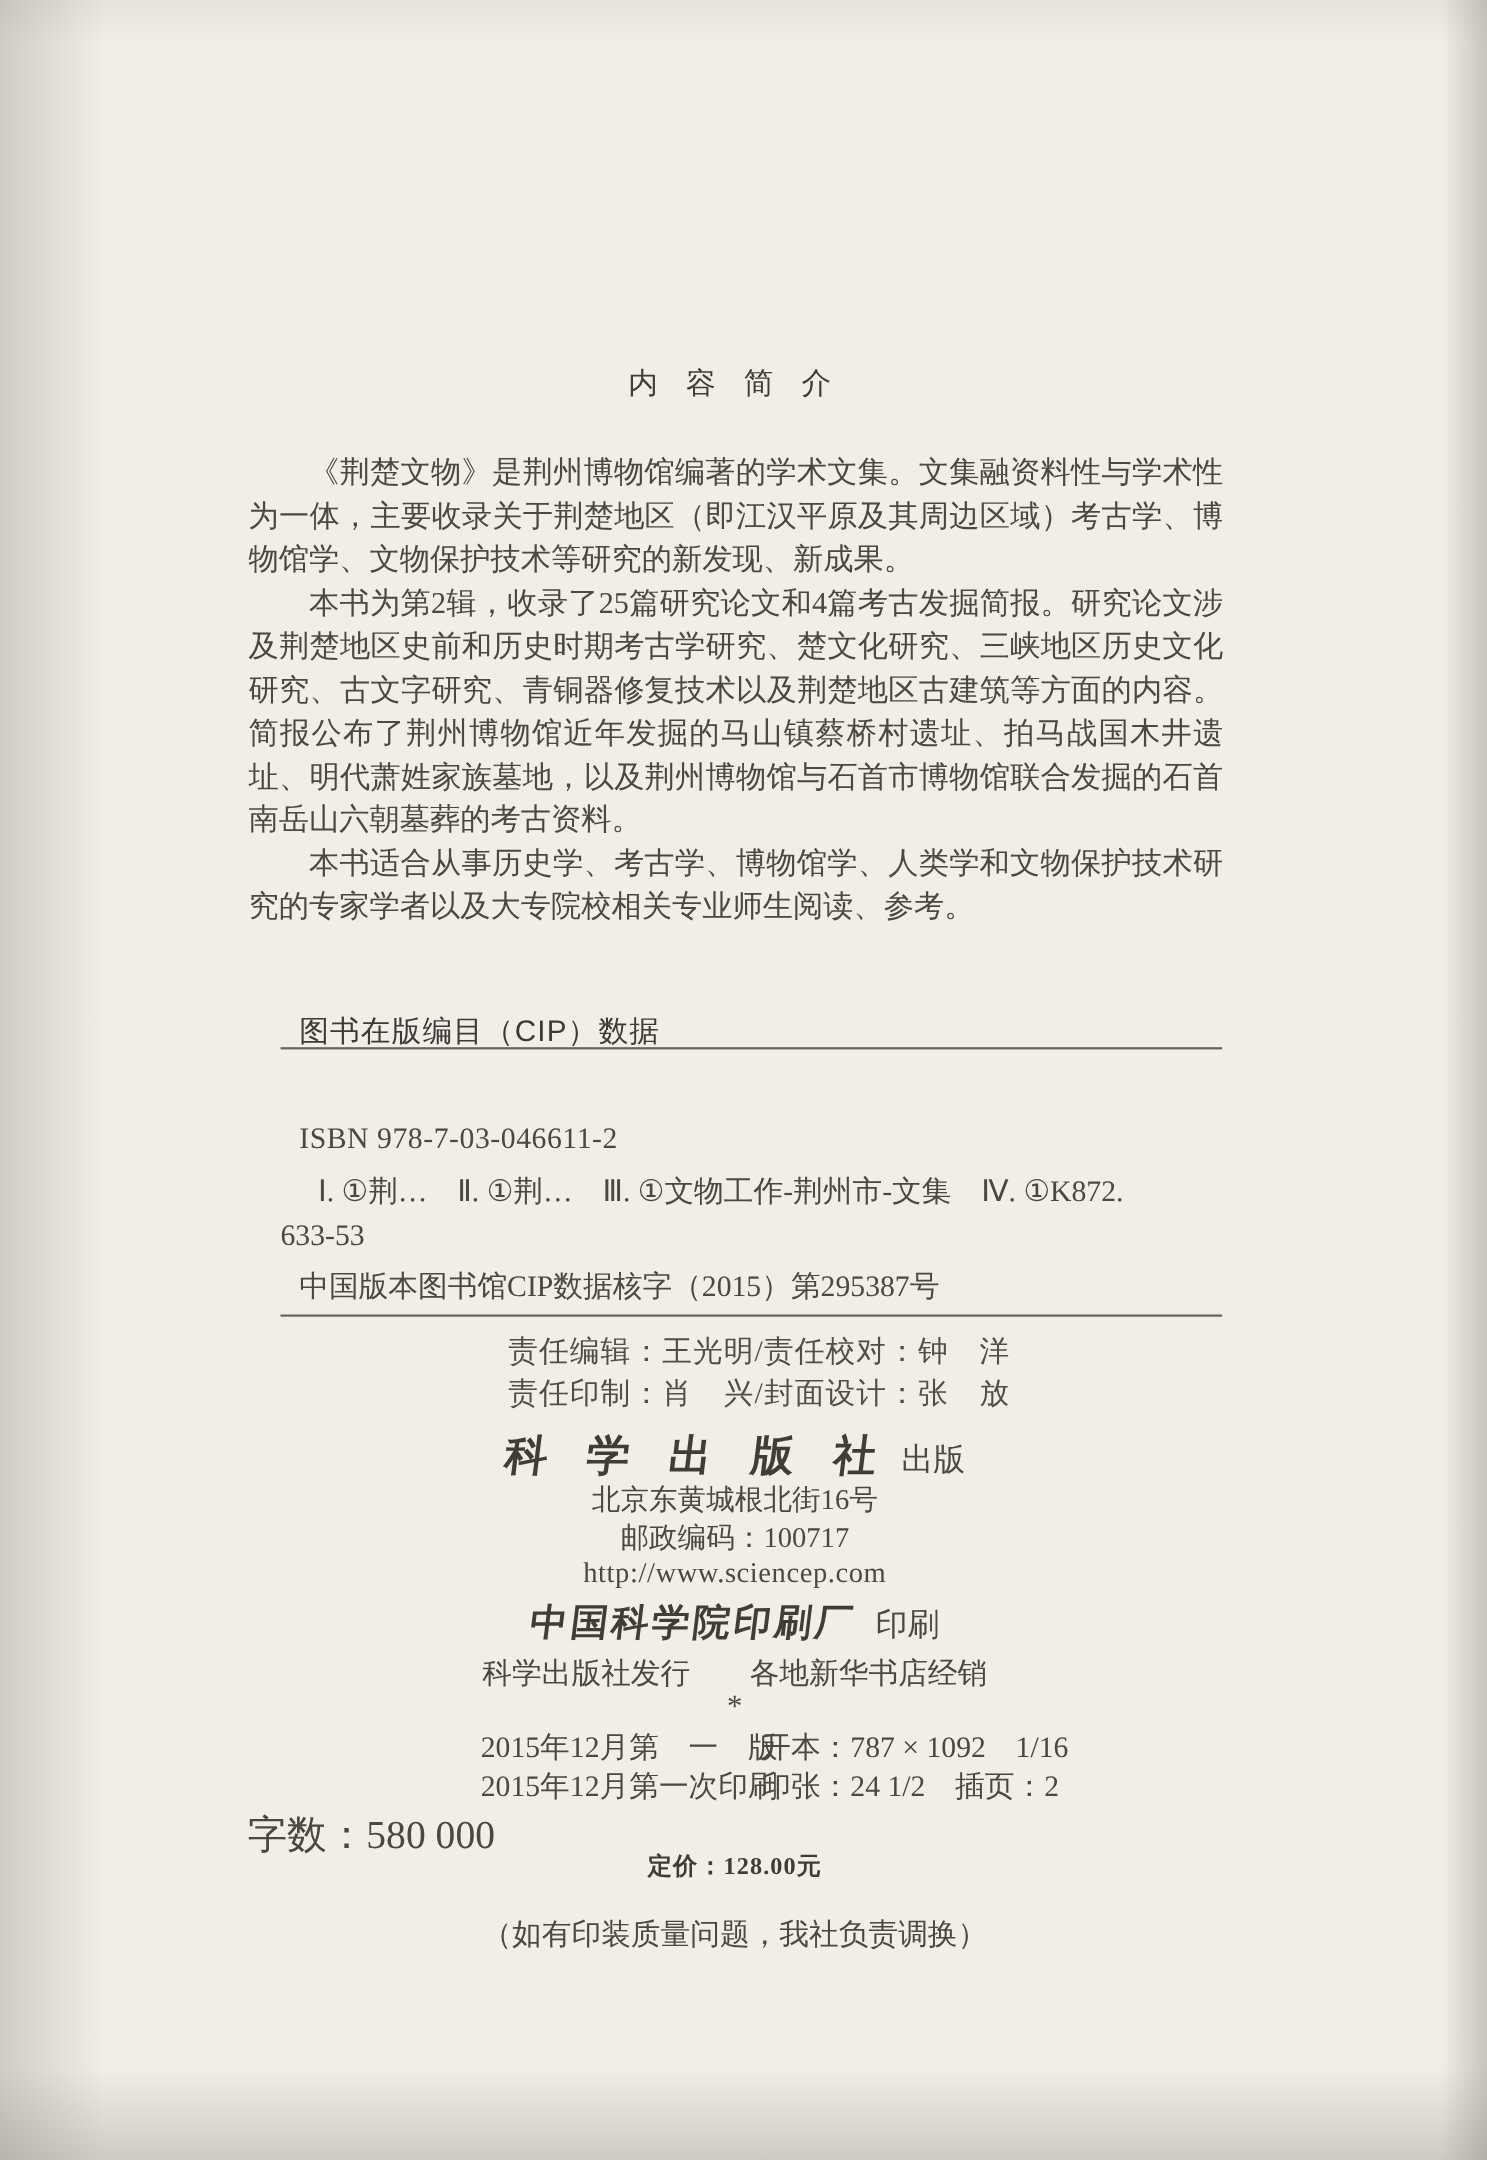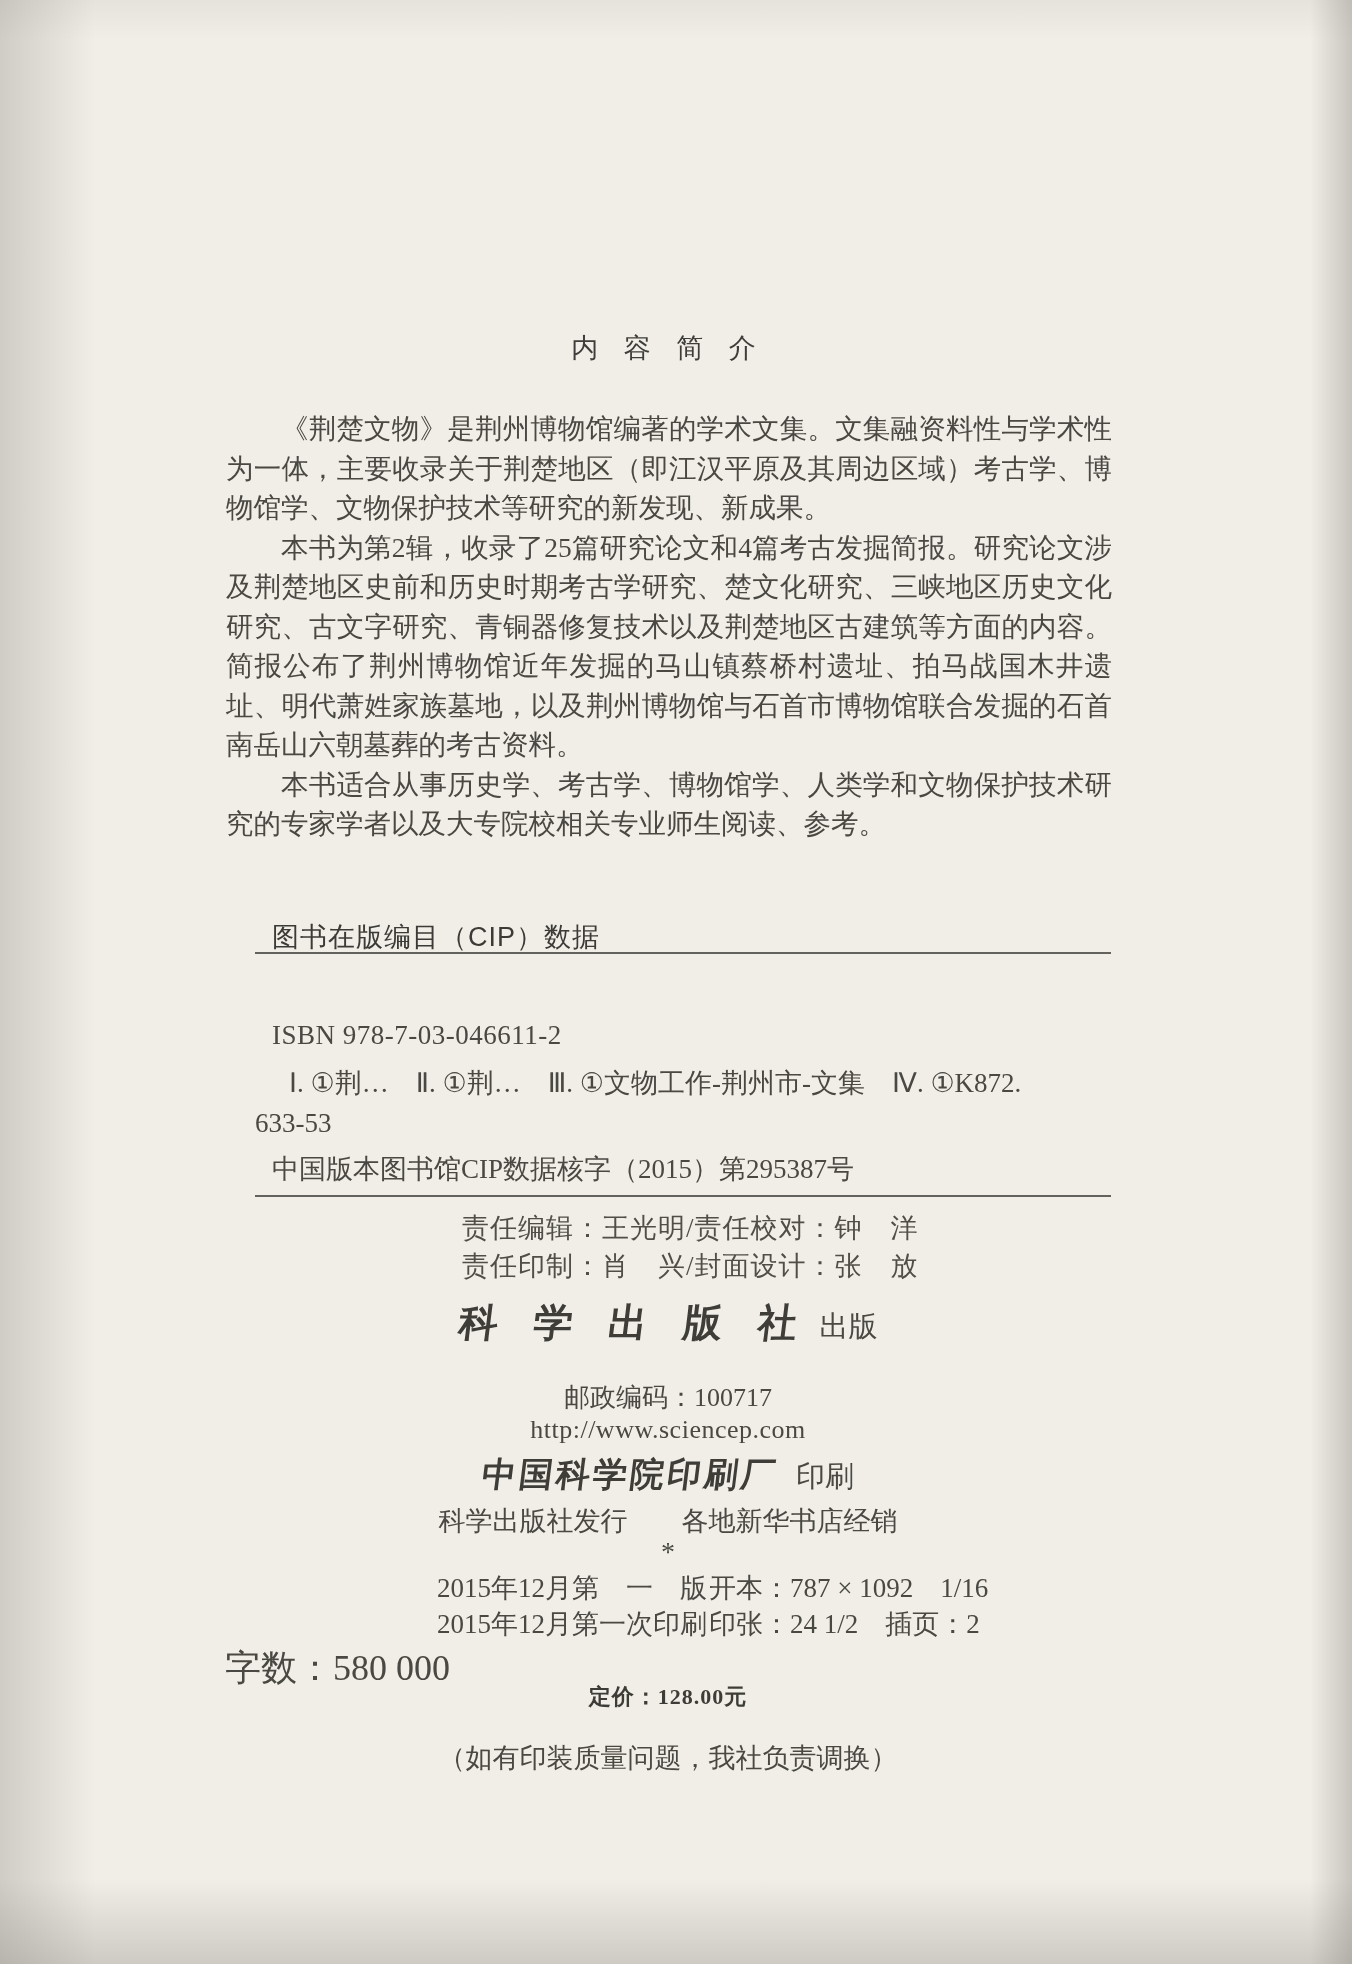--- a/index.html
+++ b/index.html
@@ -69,21 +69,21 @@
   .pub-printer .brush{font-size:34px;letter-spacing:3px;}
   .pub-printer .suffix{font-size:29px;margin-left:14px;}
   .pub-dist{top:1503px;font-size:27px;}
   .pub-star{top:1536px;font-size:28px;}
   .edition{
     position:absolute;left:437px;top:1570px;width:560px;
     font-size:27px;
   }
   .ed-row{display:flex;height:36px;align-items:center;white-space:nowrap;}
   .ed-left{width:250px;}
-  .ed-right{margin-left:22px;}
+  .ed-right{margin-left:5px;}
   .wordcount{position:absolute;left:225px;width:886px;top:1644px;font-size:36px;}
   .price{
     position:absolute;left:225px;width:886px;top:1682px;text-align:center;
     font-size:22px;font-weight:bold;color:#3d3c37;letter-spacing:1px;
   }
   .notice{position:absolute;left:225px;width:886px;top:1740px;text-align:center;font-size:27px;}
 </style>
 </head>
 <body>
 
@@ -109,20 +109,21 @@
 
   <div class="staff">
     <div>责任编辑：王光明/责任校对：钟　洋</div>
     <div>责任印制：肖　兴/封面设计：张　放</div>
   </div>
 
   <div class="pub pub-name">
     <span class="brush">科 学 出 版 社</span>
     <span class="suffix">出版</span>
   </div>
+  <div class="pub pub-address">北京东黄城根北街16号</div>
   <div class="pub pub-postcode">邮政编码：100717</div>
   <div class="pub pub-website">http://www.sciencep.com</div>
   <div class="pub pub-printer">
     <span class="brush">中国科学院印刷厂</span>
     <span class="suffix">印刷</span>
   </div>
   <div class="pub pub-dist">科学出版社发行　　各地新华书店经销</div>
   <div class="pub pub-star">*</div>
 
   <div class="edition">

